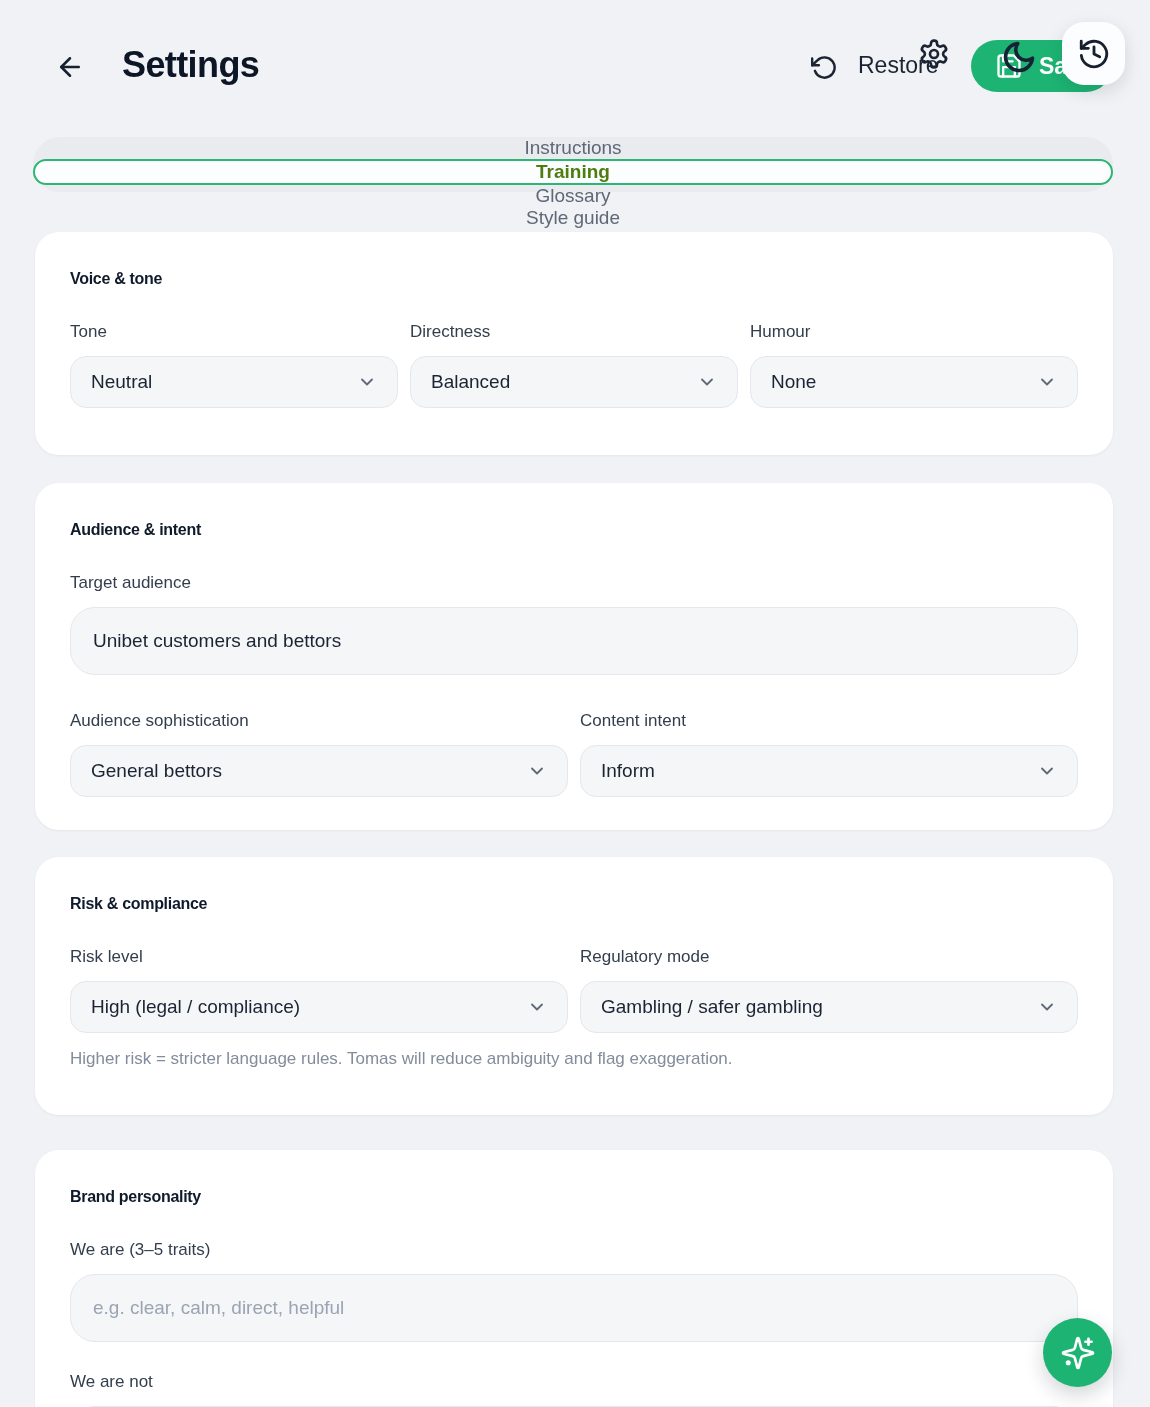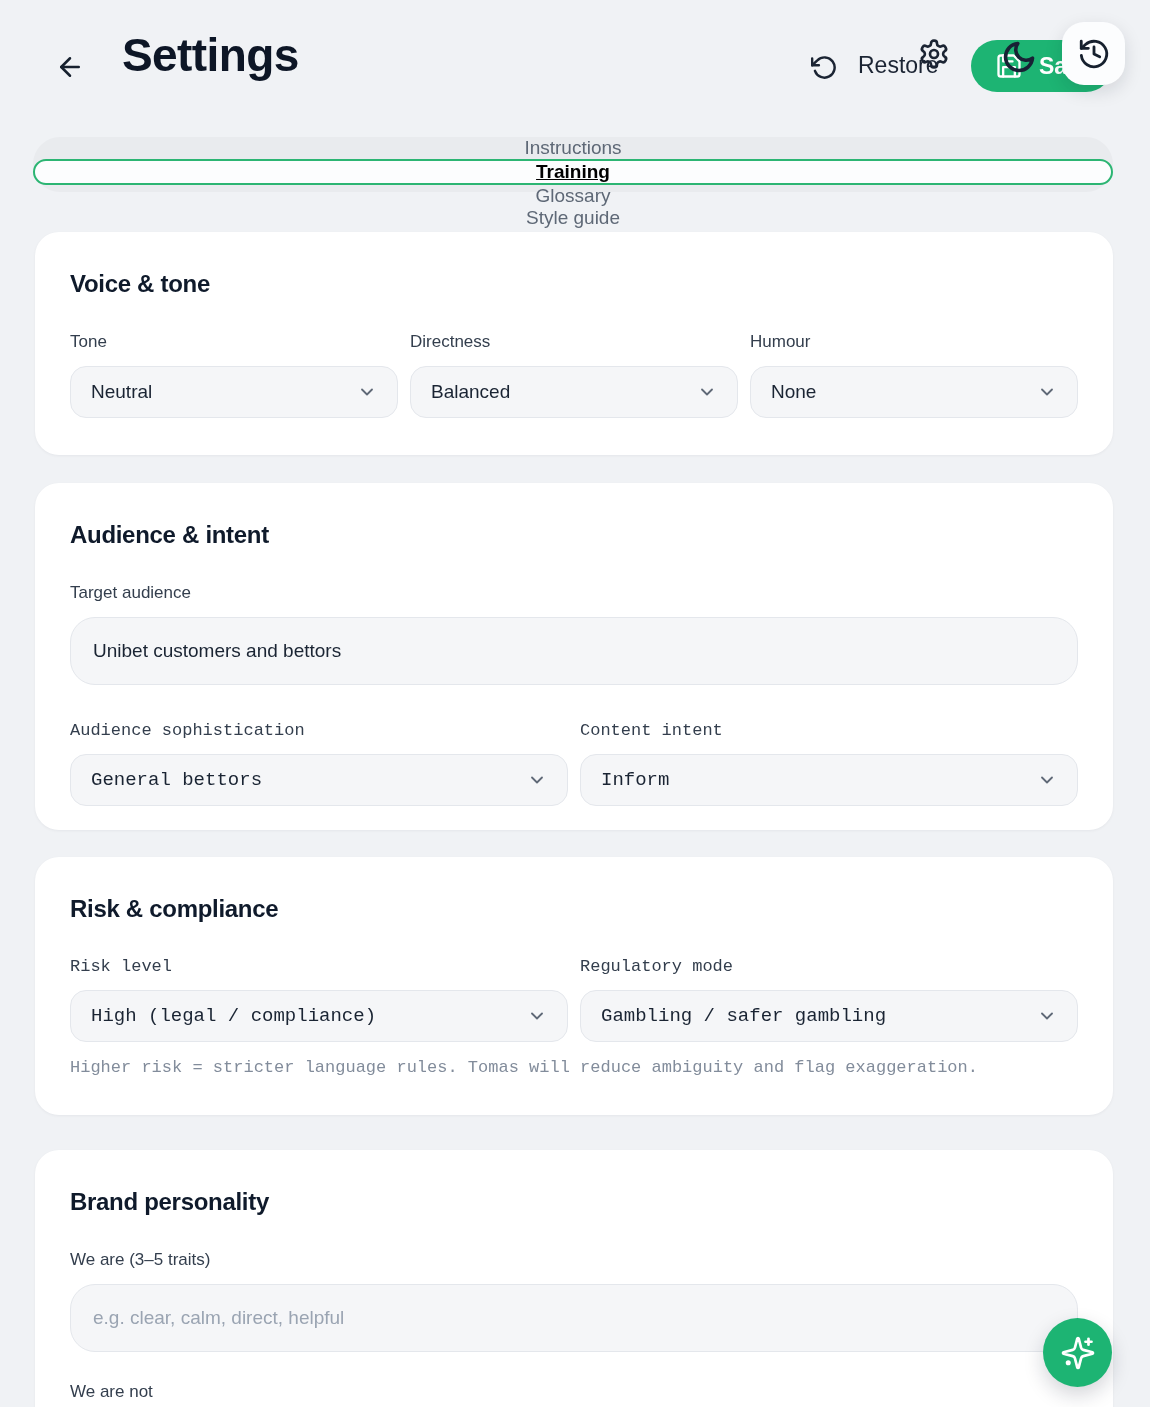--- a/index.html
+++ b/index.html
@@ -18,21 +18,21 @@
   body{
     position:relative;
     background:var(--page-bg);
     font-family:"Liberation Sans", sans-serif;
     color:var(--ink);
   }
   svg{display:block;}
 
   
   .back-btn{position:absolute;left:55px;top:52px;width:30px;height:30px;color:#16202e;cursor:pointer;}
-  .page-title{position:absolute;left:122px;top:28px;font-size:46px;font-weight:800;letter-spacing:-0.6px;color:#0d1626;}
+  .page-title{position:absolute;left:122px;top:44px;font-size:36px;font-weight:800;letter-spacing:-0.6px;color:#0d1626;}
   .restore-icon{position:absolute;left:811px;top:54px;width:27px;height:27px;color:#1b2433;cursor:pointer;}
   .restore-label{position:absolute;left:858px;top:52px;font-size:23px;font-weight:500;color:#1b2433;cursor:pointer;}
   .gear-icon{position:absolute;left:918px;top:38px;width:32px;height:32px;color:#1b2433;cursor:pointer;z-index:3;}
   .save-btn{
     position:absolute;left:971px;top:40px;width:141px;height:52px;
     background:var(--accent);border:none;border-radius:26px;
     display:flex;align-items:center;gap:16px;padding:0 0 0 24px;
     color:#fff;font-size:23px;font-weight:700;cursor:pointer;z-index:1;
     font-family:"Liberation Sans", sans-serif;
   }
@@ -51,52 +51,52 @@
     position:absolute;left:33px;top:137px;width:1080px;height:55px;
     background:var(--tabbar-bg);border-radius:27px;
     display:flex;align-items:stretch;flex-direction:column;
   }
   .tab{
     flex:1;display:flex;align-items:center;justify-content:center;
     font-size:19px;color:#5e6876;cursor:pointer;border-radius:27px;
   }
   .tab.active{
     background:#fcfdfe;border:2px solid var(--tab-border);
-    color:#000000;font-weight:600;text-decoration:underline;
+    color:#4d7c0f;font-weight:600;
   }
 
   
   .card{
     position:absolute;left:35px;width:1078px;background:#fff;border-radius:24px;
     padding:38px 35px 0;box-shadow:0 1px 3px rgba(15,23,42,.05);
   }
   #card-voice{top:232px;height:223px;}
   #card-audience{top:483px;height:347px;}
   #card-risk{top:857px;height:258px;}
   #card-brand{top:1150px;height:380px;}
-  .card-title{font-size:24px;font-weight:700;color:#0f1a2b;letter-spacing:-0.3px;margin-bottom:34px;}
+  .card-title{font-size:16px;font-weight:700;color:#0f1a2b;letter-spacing:-0.3px;margin-bottom:34px;}
   .field-row{display:flex;gap:12px;}
-  .field-row.two{font-family:Liberation Mono, monospace;}
+  .field-row.two{}
   .field{flex:1;min-width:0;}
   .field-label{font-size:17px;font-weight:500;color:var(--label);margin-bottom:14px;}
   .select{
     height:52px;background:var(--field-bg);border:1px solid var(--field-border);
     border-radius:16px;display:flex;align-items:center;justify-content:space-between;
     padding:0 20px;font-size:19px;color:#1a2433;cursor:pointer;
   }
   .chevron{width:20px;height:20px;color:#5f6977;flex:none;}
   .text-input{
     width:100%;height:68px;background:var(--field-bg);border:1px solid var(--field-border);
     border-radius:25px;padding:0 22px;font-size:19px;color:#1a2433;
     font-family:"Liberation Sans", sans-serif;outline:none;
   }
   .text-input::placeholder{color:#9aa4b2;}
   .gap-lg{height:36px;}
   .gap-md{height:30px;}
-  .helper{font-size:17px;color:var(--muted);margin-top:16px;font-family:Liberation Mono, monospace;}
+  .helper{font-size:17px;color:var(--muted);margin-top:16px;}
 
   
   .fab{
     position:absolute;left:1043px;top:1318px;width:69px;height:69px;border-radius:50%;
     background:var(--accent);border:none;display:flex;align-items:center;justify-content:center;
     box-shadow:0 8px 20px rgba(15,23,42,.18);cursor:pointer;z-index:5;
   }
   .fab svg{width:36px;height:36px;color:#fff;}
 </style>
 </head>

